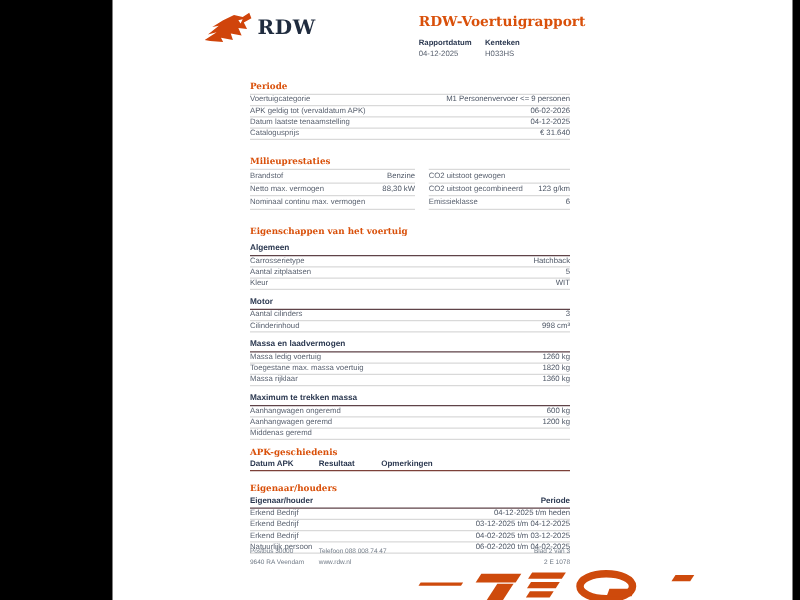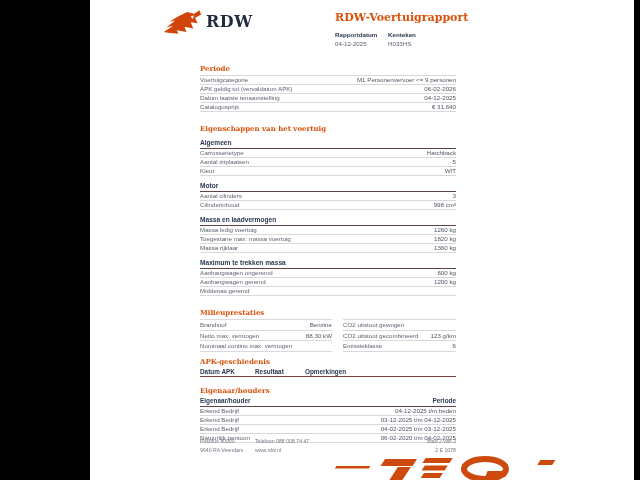--- a/index.html
+++ b/index.html
@@ -113,92 +113,20 @@
           <span class="val">04-12-2025</span>
         </div>
         <div class="row">
           <span class="lbl">Catalogusprijs</span>
           <span class="val">€ 31.640</span>
         </div>
       </div>
     </div>
 
     <div class="sec">
-      <div class="h-orange">Eigenschappen van het voertuig</div>
-
-      <div class="subsec">
-        <div class="sub-title">Algemeen</div>
-        <div>
-          <div class="row">
-            <span class="lbl">Carrosserietype</span>
-            <span class="val">Hatchback</span>
-          </div>
-          <div class="row">
-            <span class="lbl">Aantal zitplaatsen</span>
-            <span class="val">5</span>
-          </div>
-          <div class="row">
-            <span class="lbl">Kleur</span>
-            <span class="val">WIT</span>
-          </div>
-        </div>
-      </div>
-
-      <div class="subsec">
-        <div class="sub-title">Motor</div>
-        <div>
-          <div class="row">
-            <span class="lbl">Aantal cilinders</span>
-            <span class="val">3</span>
-          </div>
-          <div class="row">
-            <span class="lbl">Cilinderinhoud</span>
-            <span class="val">998 cm³</span>
-          </div>
-        </div>
-      </div>
-
-      <div class="subsec">
-        <div class="sub-title">Massa en laadvermogen</div>
-        <div>
-          <div class="row">
-            <span class="lbl">Massa ledig voertuig</span>
-            <span class="val">1260 kg</span>
-          </div>
-          <div class="row">
-            <span class="lbl">Toegestane max. massa voertuig</span>
-            <span class="val">1820 kg</span>
-          </div>
-          <div class="row">
-            <span class="lbl">Massa rijklaar</span>
-            <span class="val">1360 kg</span>
-          </div>
-        </div>
-      </div>
-
-      <div class="subsec">
-        <div class="sub-title">Maximum te trekken massa</div>
-        <div>
-          <div class="row">
-            <span class="lbl">Aanhangwagen ongeremd</span>
-            <span class="val">600 kg</span>
-          </div>
-          <div class="row">
-            <span class="lbl">Aanhangwagen geremd</span>
-            <span class="val">1200 kg</span>
-          </div>
-          <div class="row">
-            <span class="lbl">Middenas geremd</span>
-            <span class="val"></span>
-          </div>
-        </div>
-      </div>
-    </div>
-
-    <div class="sec">
       <div class="h-orange">Milieuprestaties</div>
       <div class="two-col">
         <div class="colL rows">
           <div class="row">
             <span class="lbl">Brandstof</span>
             <span class="val">Benzine</span>
           </div>
           <div class="row">
             <span class="lbl">Netto max. vermogen</span>
             <span class="val">88,30 kW</span>
@@ -213,20 +141,92 @@
             <span class="lbl">CO2 uitstoot gewogen</span>
             <span class="val"></span>
           </div>
           <div class="row">
             <span class="lbl">CO2 uitstoot gecombineerd</span>
             <span class="val">123 g/km</span>
           </div>
           <div class="row">
             <span class="lbl">Emissieklasse</span>
             <span class="val">6</span>
+          </div>
+        </div>
+      </div>
+    </div>
+
+    <div class="sec">
+      <div class="h-orange">Eigenschappen van het voertuig</div>
+
+      <div class="subsec">
+        <div class="sub-title">Algemeen</div>
+        <div>
+          <div class="row">
+            <span class="lbl">Carrosserietype</span>
+            <span class="val">Hatchback</span>
+          </div>
+          <div class="row">
+            <span class="lbl">Aantal zitplaatsen</span>
+            <span class="val">5</span>
+          </div>
+          <div class="row">
+            <span class="lbl">Kleur</span>
+            <span class="val">WIT</span>
+          </div>
+        </div>
+      </div>
+
+      <div class="subsec">
+        <div class="sub-title">Motor</div>
+        <div>
+          <div class="row">
+            <span class="lbl">Aantal cilinders</span>
+            <span class="val">3</span>
+          </div>
+          <div class="row">
+            <span class="lbl">Cilinderinhoud</span>
+            <span class="val">998 cm³</span>
+          </div>
+        </div>
+      </div>
+
+      <div class="subsec">
+        <div class="sub-title">Massa en laadvermogen</div>
+        <div>
+          <div class="row">
+            <span class="lbl">Massa ledig voertuig</span>
+            <span class="val">1260 kg</span>
+          </div>
+          <div class="row">
+            <span class="lbl">Toegestane max. massa voertuig</span>
+            <span class="val">1820 kg</span>
+          </div>
+          <div class="row">
+            <span class="lbl">Massa rijklaar</span>
+            <span class="val">1360 kg</span>
+          </div>
+        </div>
+      </div>
+
+      <div class="subsec">
+        <div class="sub-title">Maximum te trekken massa</div>
+        <div>
+          <div class="row">
+            <span class="lbl">Aanhangwagen ongeremd</span>
+            <span class="val">600 kg</span>
+          </div>
+          <div class="row">
+            <span class="lbl">Aanhangwagen geremd</span>
+            <span class="val">1200 kg</span>
+          </div>
+          <div class="row">
+            <span class="lbl">Middenas geremd</span>
+            <span class="val"></span>
           </div>
         </div>
       </div>
     </div>
 
     <div class="sec" style="margin-top:5px;">
       <div class="h-orange">APK-geschiedenis</div>
       <div class="apk-head">
         <span class="c1">Datum APK</span>
         <span class="c2">Resultaat</span>

